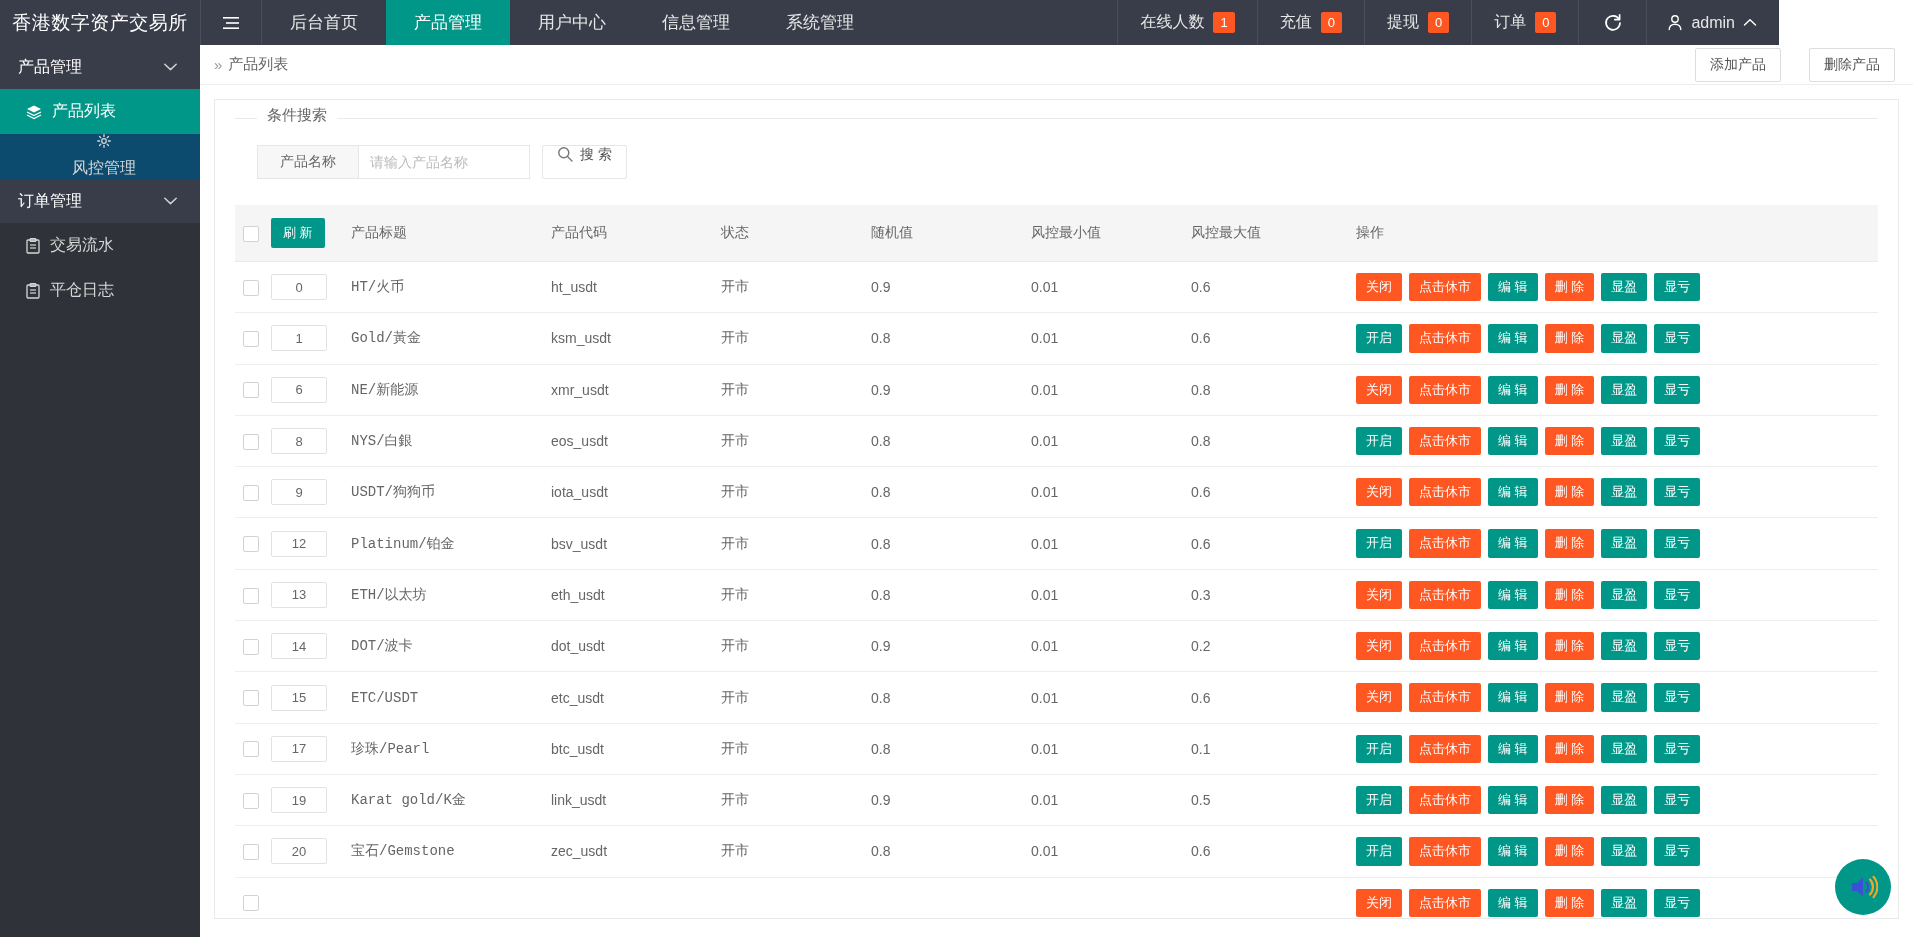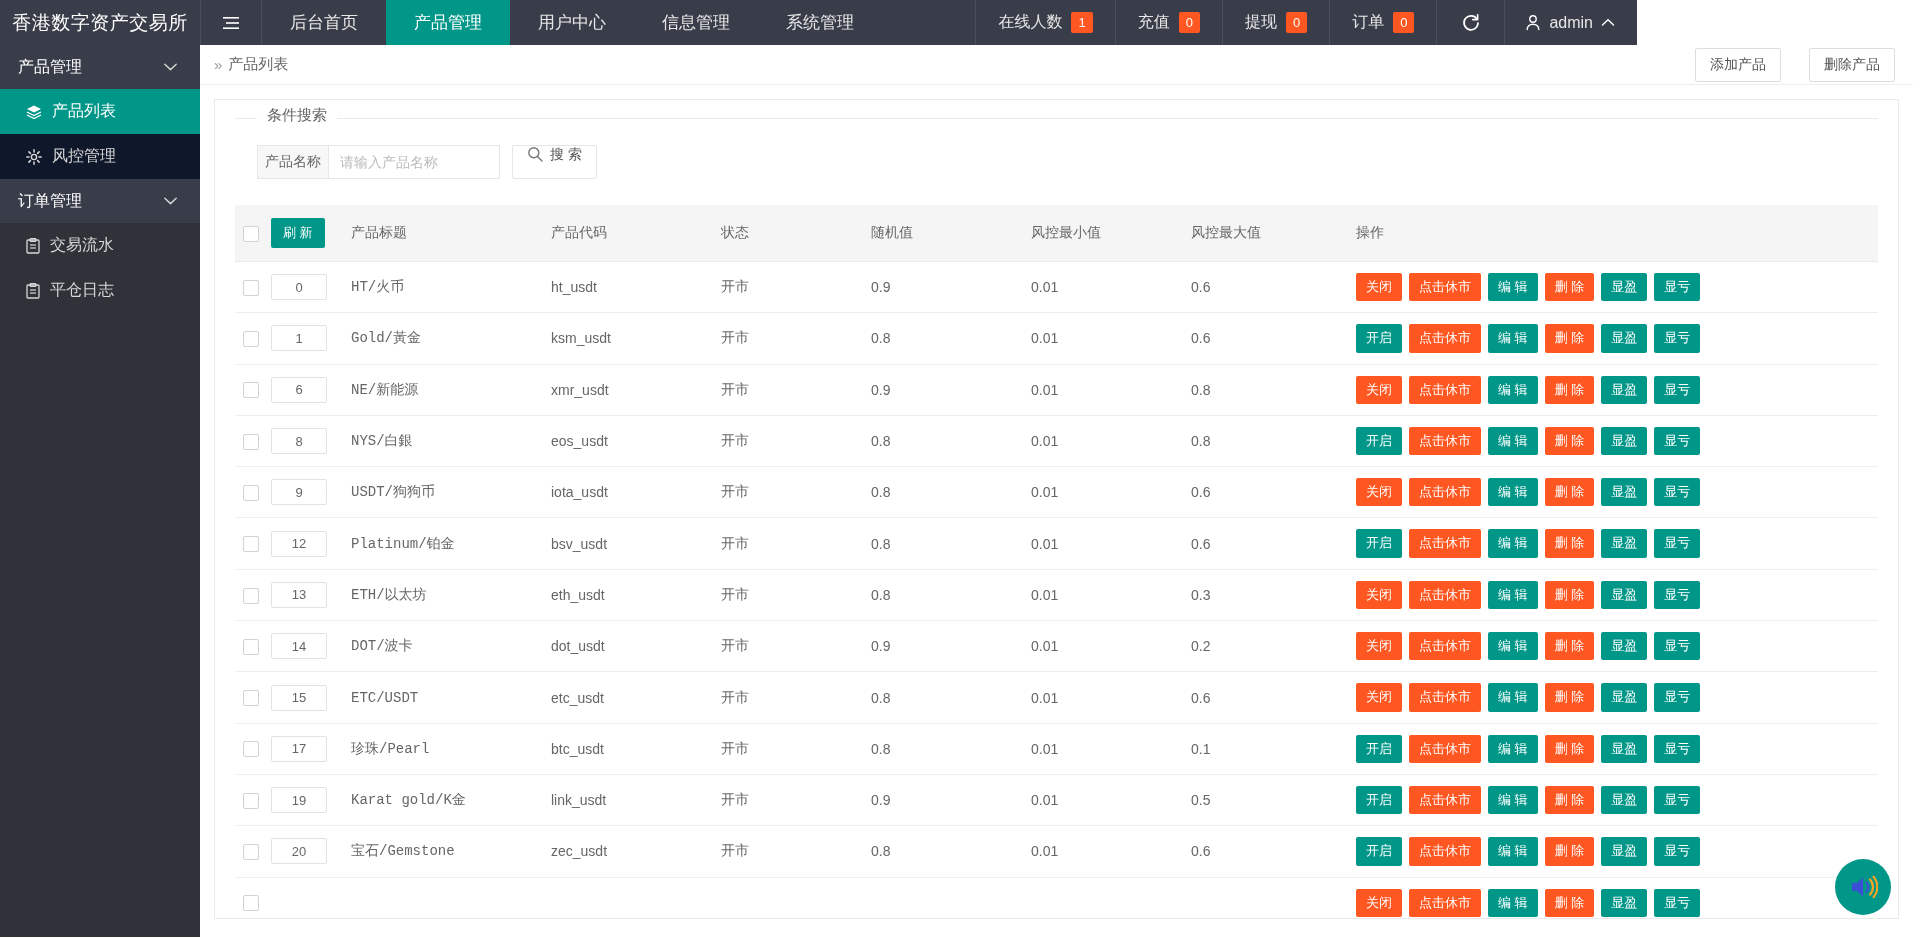--- a/index.html
+++ b/index.html
@@ -5,21 +5,21 @@
   * { box-sizing: border-box; margin: 0; padding: 0; }
   html, body {
     width: 1913px; height: 937px;
     font-family: "Liberation Sans", "DejaVu Sans", sans-serif;
     background: #fff; overflow: hidden;
   }
   body { position: relative; }
 
   
   .topbar {
-    position: absolute; top: 0; left: 0; width: 1637px; height: 45px;
+    position: absolute; top: 0; left: 0; width: 1779px; height: 45px;
     background: #393D49; display: flex; align-items: stretch; color: #fff;
   }
   .brand {
     width: 200px; height: 45px; display: flex; align-items: center;
     justify-content: center; font-size: 19px; letter-spacing: .5px;
     background: #393D49; color: #fff; white-space: nowrap;
   }
   .hamburger {
     width: 62px; display: flex; align-items: center; justify-content: center;
     font-size: 19px; color: #fff; cursor: pointer;
@@ -60,21 +60,21 @@
     height: 44px; display: flex; align-items: center; justify-content: space-between;
     padding: 0 22px 0 18px; background: #393D49; color: #fff; font-size: 16px;
     cursor: pointer;
   }
   .side-item {
     height: 45px; display: flex; align-items: center; gap: 10px;
     padding: 0 18px 0 26px; color: #d8d8d8; font-size: 16px; cursor: pointer;
     background: #2F3238;
   }
   .side-item.active { background: #009688; color: #fff; }
-  .side-item.alt { background: #0f172a; }
+  .side-item.alt { background: #0c4a6e; flex-direction: column; }
   .side-sub { height: 45px; display: flex; align-items: center; gap: 10px;
     padding: 0 18px 0 26px; color: #d8d8d8; font-size: 16px; cursor: pointer;
     background: #2F3238; }
 
   
   .main {
     position: absolute; top: 45px; left: 200px; width: 1713px; height: 892px;
     background: #fff; overflow: hidden;
   }
   .crumbbar {
@@ -102,21 +102,21 @@
     padding: 0; position: relative;
   }
   .flegend {
     position: absolute; top: -13px; left: 22px; background: #fff;
     padding: 0 10px; font-size: 15px; color: #666;
   }
   .searchrow { display: flex; align-items: center; gap: 12px; padding: 26px 0 16px 22px; }
   .ig { display: flex; }
   .iglabel {
     border: 1px solid #e6e6e6; border-right: 0; background: #f7f7f7;
-    font-size: 14px; color: #666; padding: 0 7px; height: 34px;
+    font-size: 14px; color: #666; padding: 0 22px; height: 34px;
     display: flex; align-items: center; white-space: nowrap;
   }
   .iginput {
     border: 1px solid #e6e6e6; height: 34px; width: 172px; padding: 9px 11px;
     font-size: 14px; color: #333; font-family: inherit; outline: none;
   }
   .iginput::placeholder { color: #bbb; }
   .searchbtn {
     border: 1px solid #e6e6e6; background: #fff; height: 34px; padding: 0 14px;
     font-size: 14px; color: #555; display: flex; align-items: flex-start; gap: 7px;

